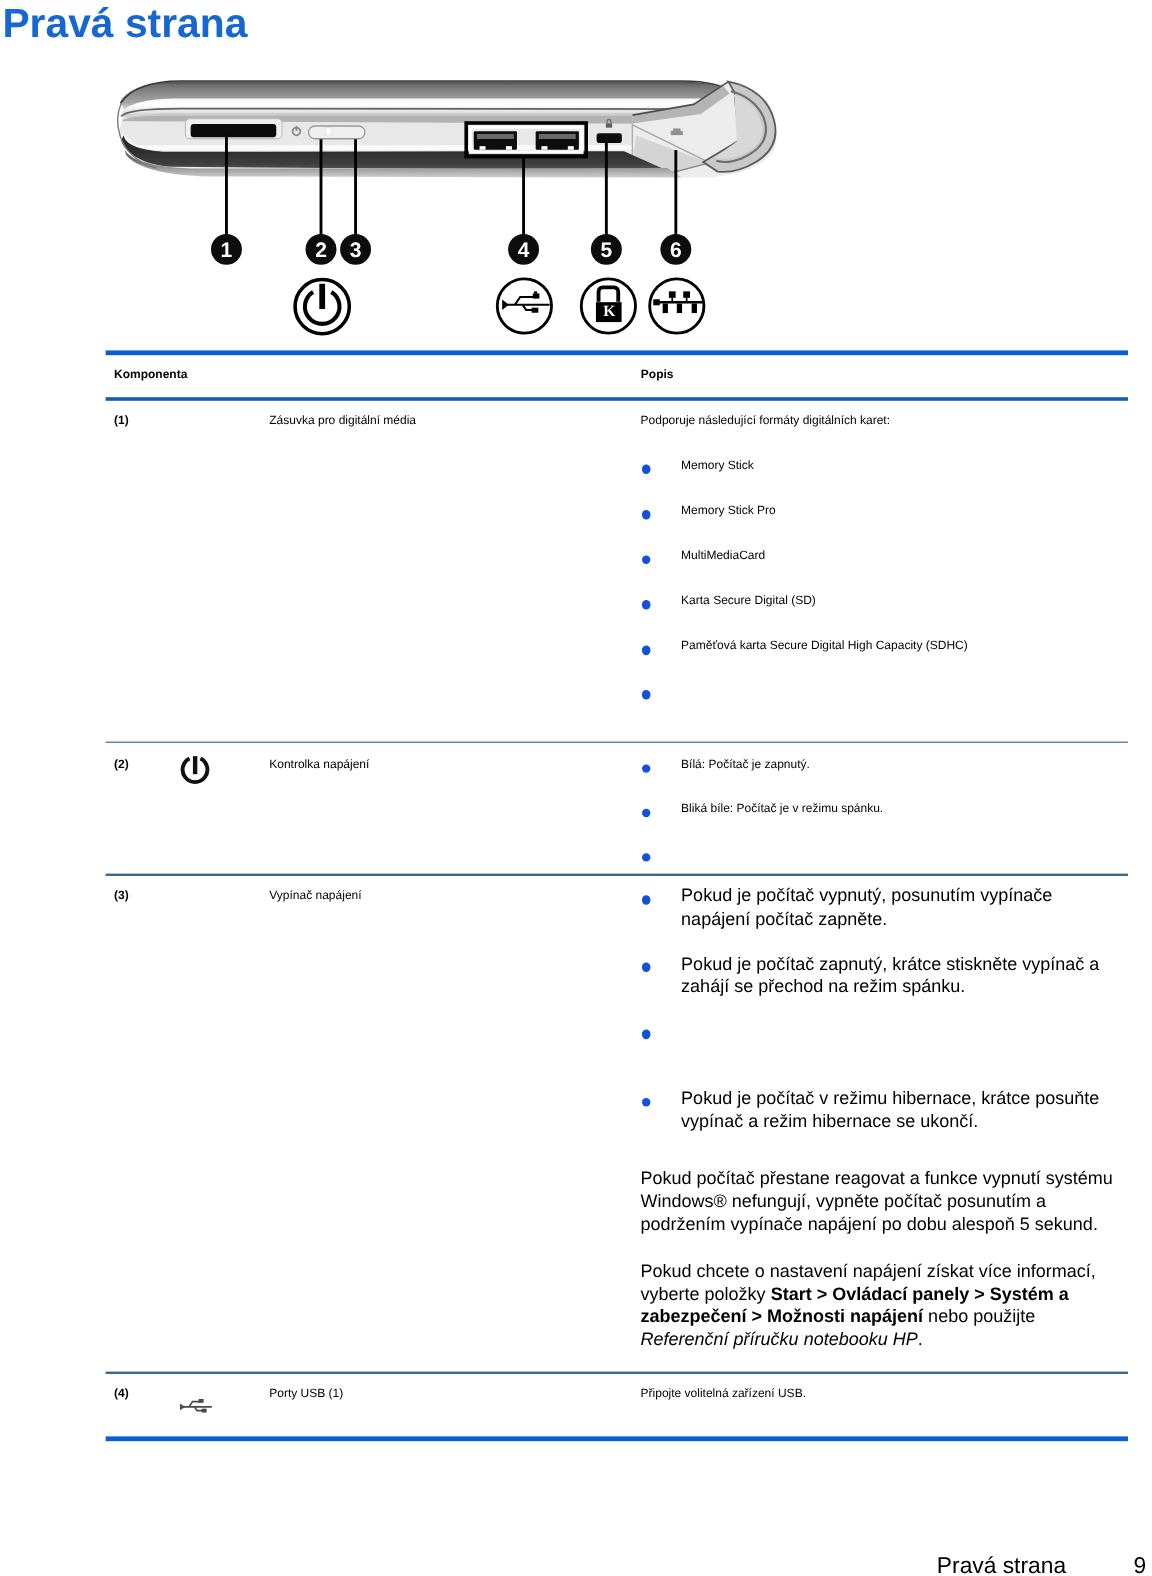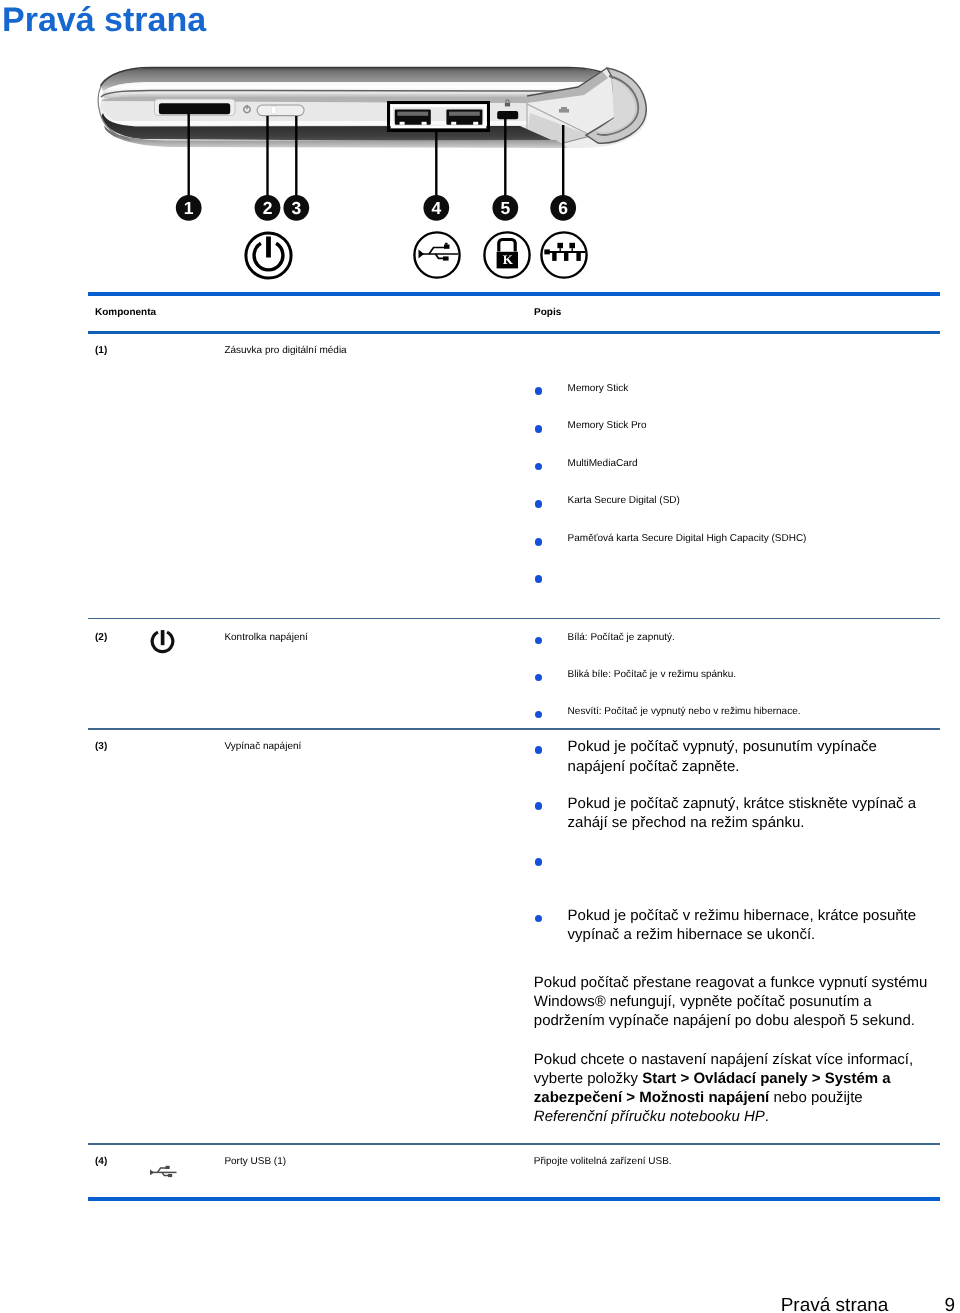--- a/index.html
+++ b/index.html
@@ -198,20 +198,21 @@
     <div class="cnum" style="left:553.2px;top:194px">6</div>
   </div>
 
   <div class="rule thick" style="top:287px"></div>
   <div class="tx b" style="left:95px;top:298px">Komponenta</div>
   <div class="tx b" style="left:534px;top:298px">Popis</div>
   <div class="rule mid" style="top:325.8px"></div>
 
   <div class="tx b" style="left:95px;top:335.8px">(1)</div>
   <div class="tx" style="left:224.4px;top:335.8px">Zásuvka pro digitální média</div>
+  <div class="tx" style="left:533.8px;top:335.8px">Podporuje následující formáty digitálních karet:</div>
   <div class="bullet" style="left:534.7px;top:382.4px"></div>
   <div class="tx" style="left:567.6px;top:373.6px">Memory Stick</div>
   <div class="bullet" style="left:534.7px;top:420px"></div>
   <div class="tx" style="left:567.6px;top:411.2px">Memory Stick Pro</div>
   <div class="bullet" style="left:534.7px;top:457.6px"></div>
   <div class="tx" style="left:567.6px;top:448.8px">MultiMediaCard</div>
   <div class="bullet" style="left:534.7px;top:495.2px"></div>
   <div class="tx" style="left:567.6px;top:486.4px">Karta Secure Digital (SD)</div>
   <div class="bullet" style="left:534.7px;top:532.8px"></div>
   <div class="tx" style="left:567.6px;top:524px">Paměťová karta Secure Digital High Capacity (SDHC)</div>
@@ -222,21 +223,20 @@
   <svg viewBox="0 0 23 26" style="position:absolute;left:150.3px;top:624.4px;width:25px;height:28px">
     <path d="M7.29 2.87 A 9.6 9.6 0 1 0 15.71 2.87" fill="none" stroke="#111" stroke-width="3"></path>
     <rect x="9.9" y="1" width="3.4" height="14" fill="#111"></rect>
   </svg>
   <div class="tx" style="left:224.4px;top:622.8px">Kontrolka napájení</div>
   <div class="bullet" style="left:534.7px;top:631.5px"></div>
   <div class="tx" style="left:567.6px;top:622.8px">Bílá: Počítač je zapnutý.</div>
   <div class="bullet" style="left:534.7px;top:668.5px"></div>
   <div class="tx" style="left:567.6px;top:659.8px">Bliká bíle: Počítač je v režimu spánku.</div>
   <div class="bullet" style="left:534.7px;top:705.5px"></div>
-  <div class="tx" style="left:567.6px;top:696.8px">Nesvítí: Počítač je vypnutý nebo v režimu hibernace.</div>
   <div class="rule thin" style="top:723.4px"></div>
 
   <div class="tx b" style="left:95px;top:732.4px">(3)</div>
   <div class="tx" style="left:224.4px;top:732.4px">Vypínač napájení</div>
   <div class="bullet" style="left:534.7px;top:741.1px"></div>
   <div class="tw" style="left:567.6px;top:732.4px;width:350px">Pokud je počítač vypnutý, posunutím vypínače napájení počítač zapněte.</div>
   <div class="bullet" style="left:534.7px;top:797.3px"></div>
   <div class="tw" style="left:567.6px;top:788.6px;width:355px">Pokud je počítač zapnutý, krátce stiskněte vypínač a zahájí se přechod na režim spánku.</div>
   <div class="bullet" style="left:534.7px;top:853.4px"></div>
   <div class="bullet" style="left:534.7px;top:909.5px"></div>

